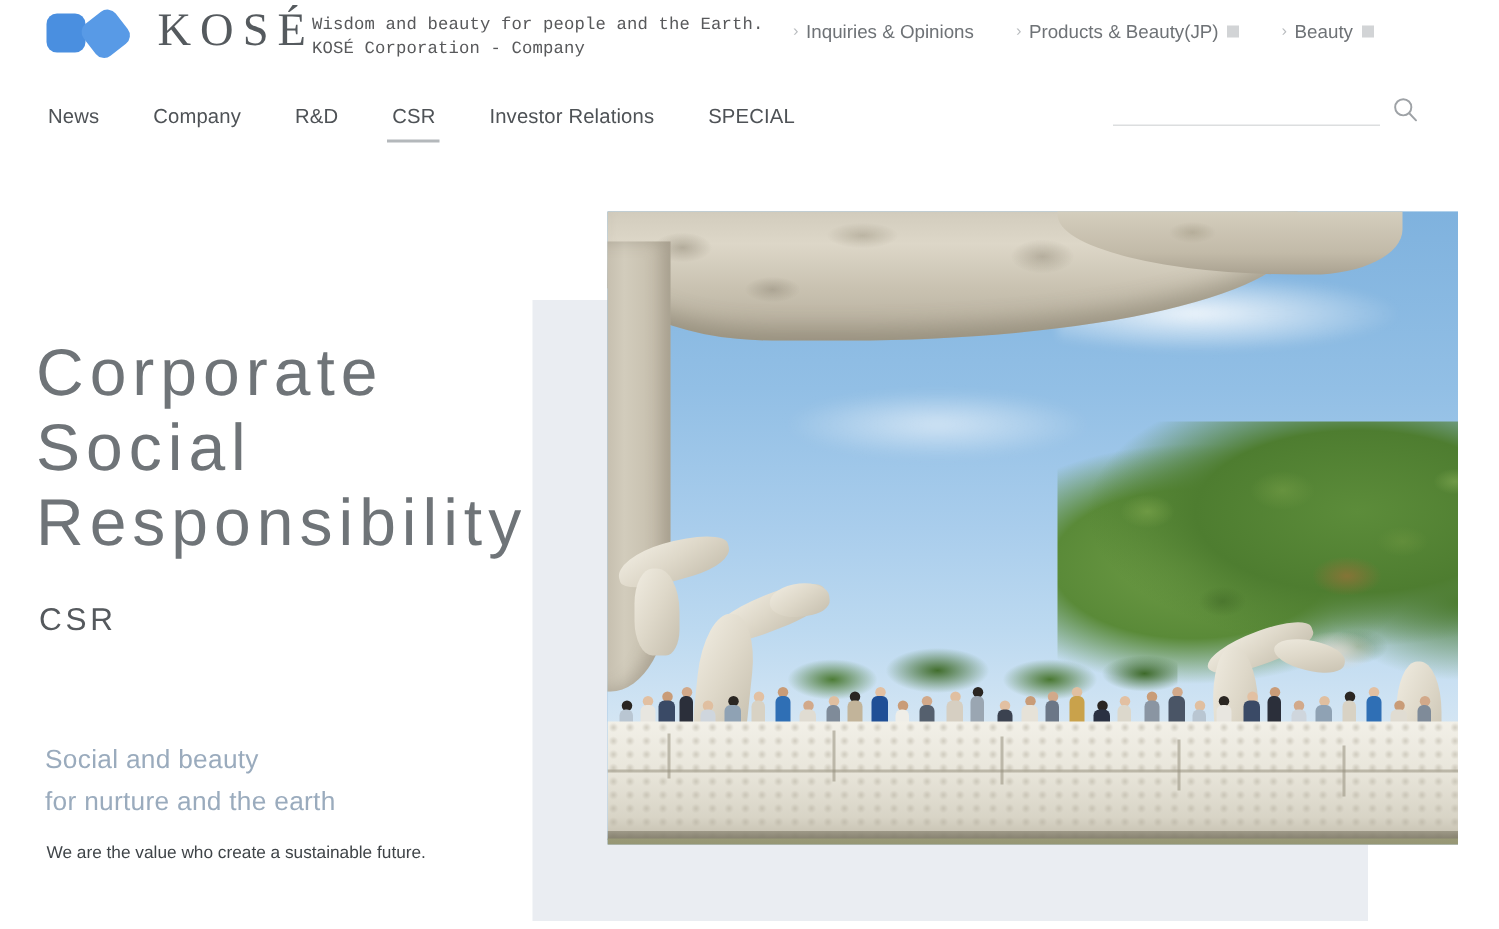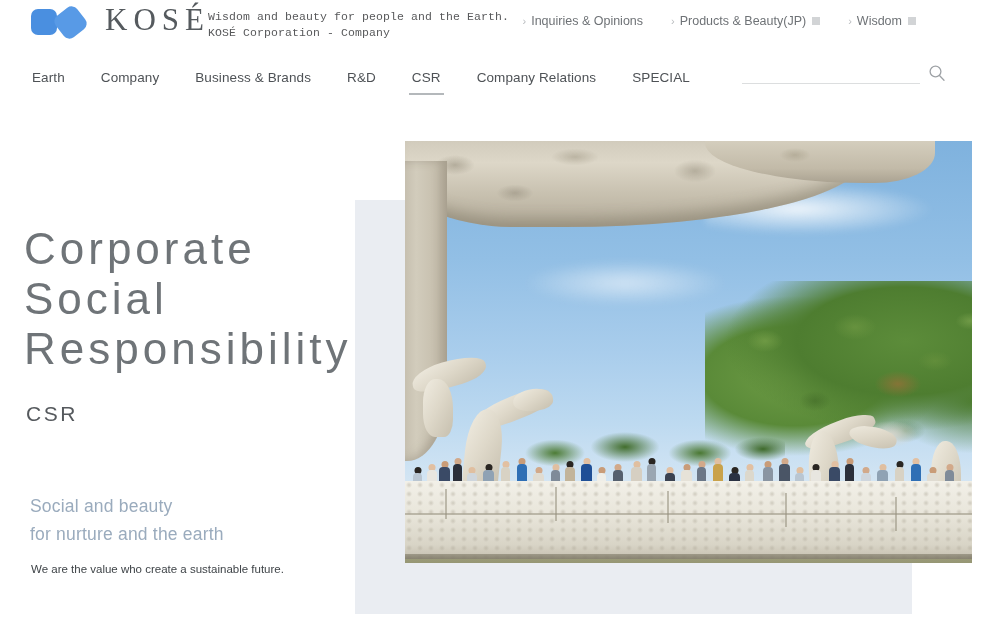--- a/index.html
+++ b/index.html
@@ -474,34 +474,33 @@
         <span class="util-chevron">›</span>
         <span>Inquiries &amp; Opinions</span>
       </a>
       <a class="util-link">
         <span class="util-chevron">›</span>
         <span>Products &amp; Beauty(JP)</span>
         <span class="ext-icon"></span>
       </a>
       <a class="util-link">
         <span class="util-chevron">›</span>
-        <span>Wisdom</span>
+        <span>Beauty</span>
         <span class="ext-icon"></span>
       </a>
     </nav>
   </div>
 
   <div id="main-nav">
     <nav id="nav-items">
-      <a class="nav-item">Earth</a>
+      <a class="nav-item">News</a>
       <a class="nav-item">Company</a>
-      <a class="nav-item">Business &amp; Brands</a>
       <a class="nav-item">R&amp;D</a>
       <a class="nav-item active">CSR</a>
-      <a class="nav-item">Company Relations</a>
+      <a class="nav-item">Investor Relations</a>
       <a class="nav-item">SPECIAL</a>
     </nav>
 
     <div id="search-area">
       <input id="search-input" type="text" placeholder="" style="">
       <button id="search-button">
         <svg width="18" height="18" viewBox="0 0 18 18" aria-hidden="true">
           <circle cx="7.5" cy="7.5" r="5.4" fill="none" stroke="#9ea2a6" stroke-width="1.3"></circle>
           <line x1="11.5" y1="11.5" x2="16" y2="16.2" stroke="#9ea2a6" stroke-width="1.3" stroke-linecap="round"></line>
         </svg>

